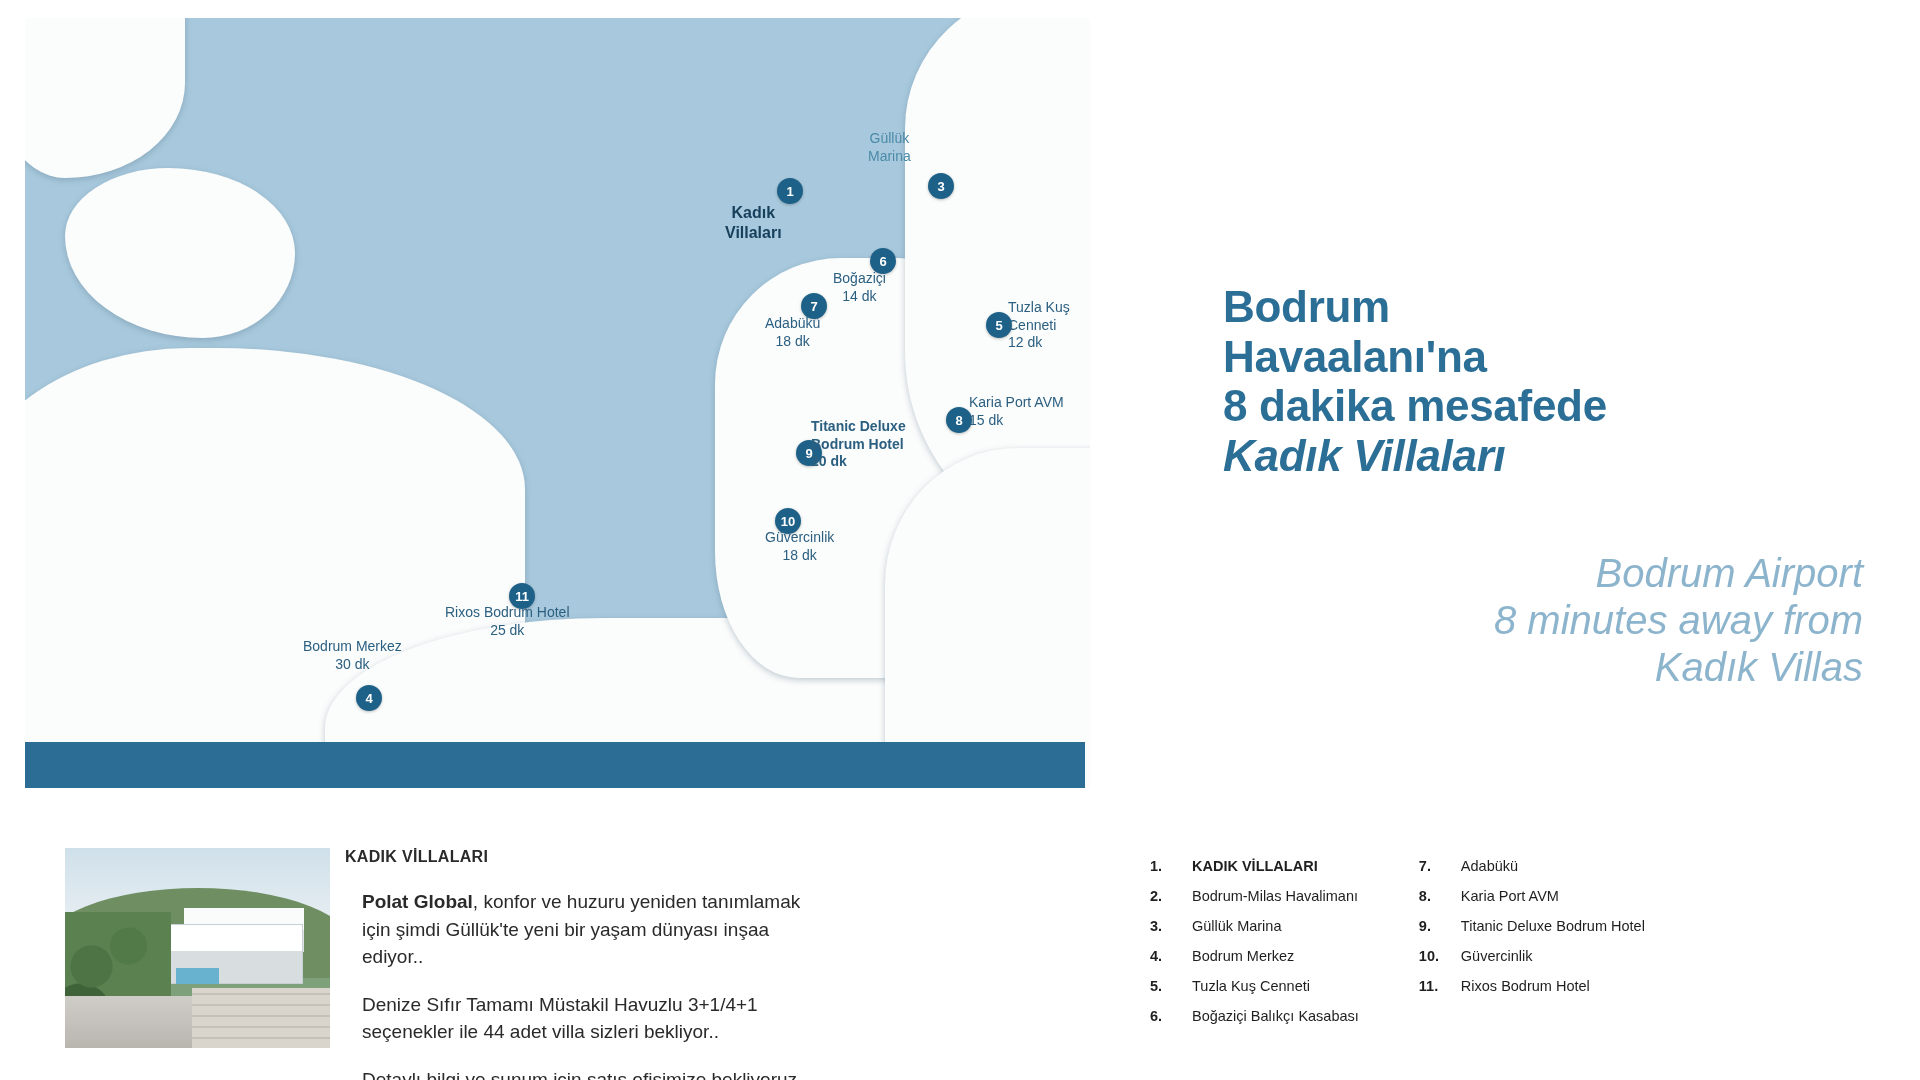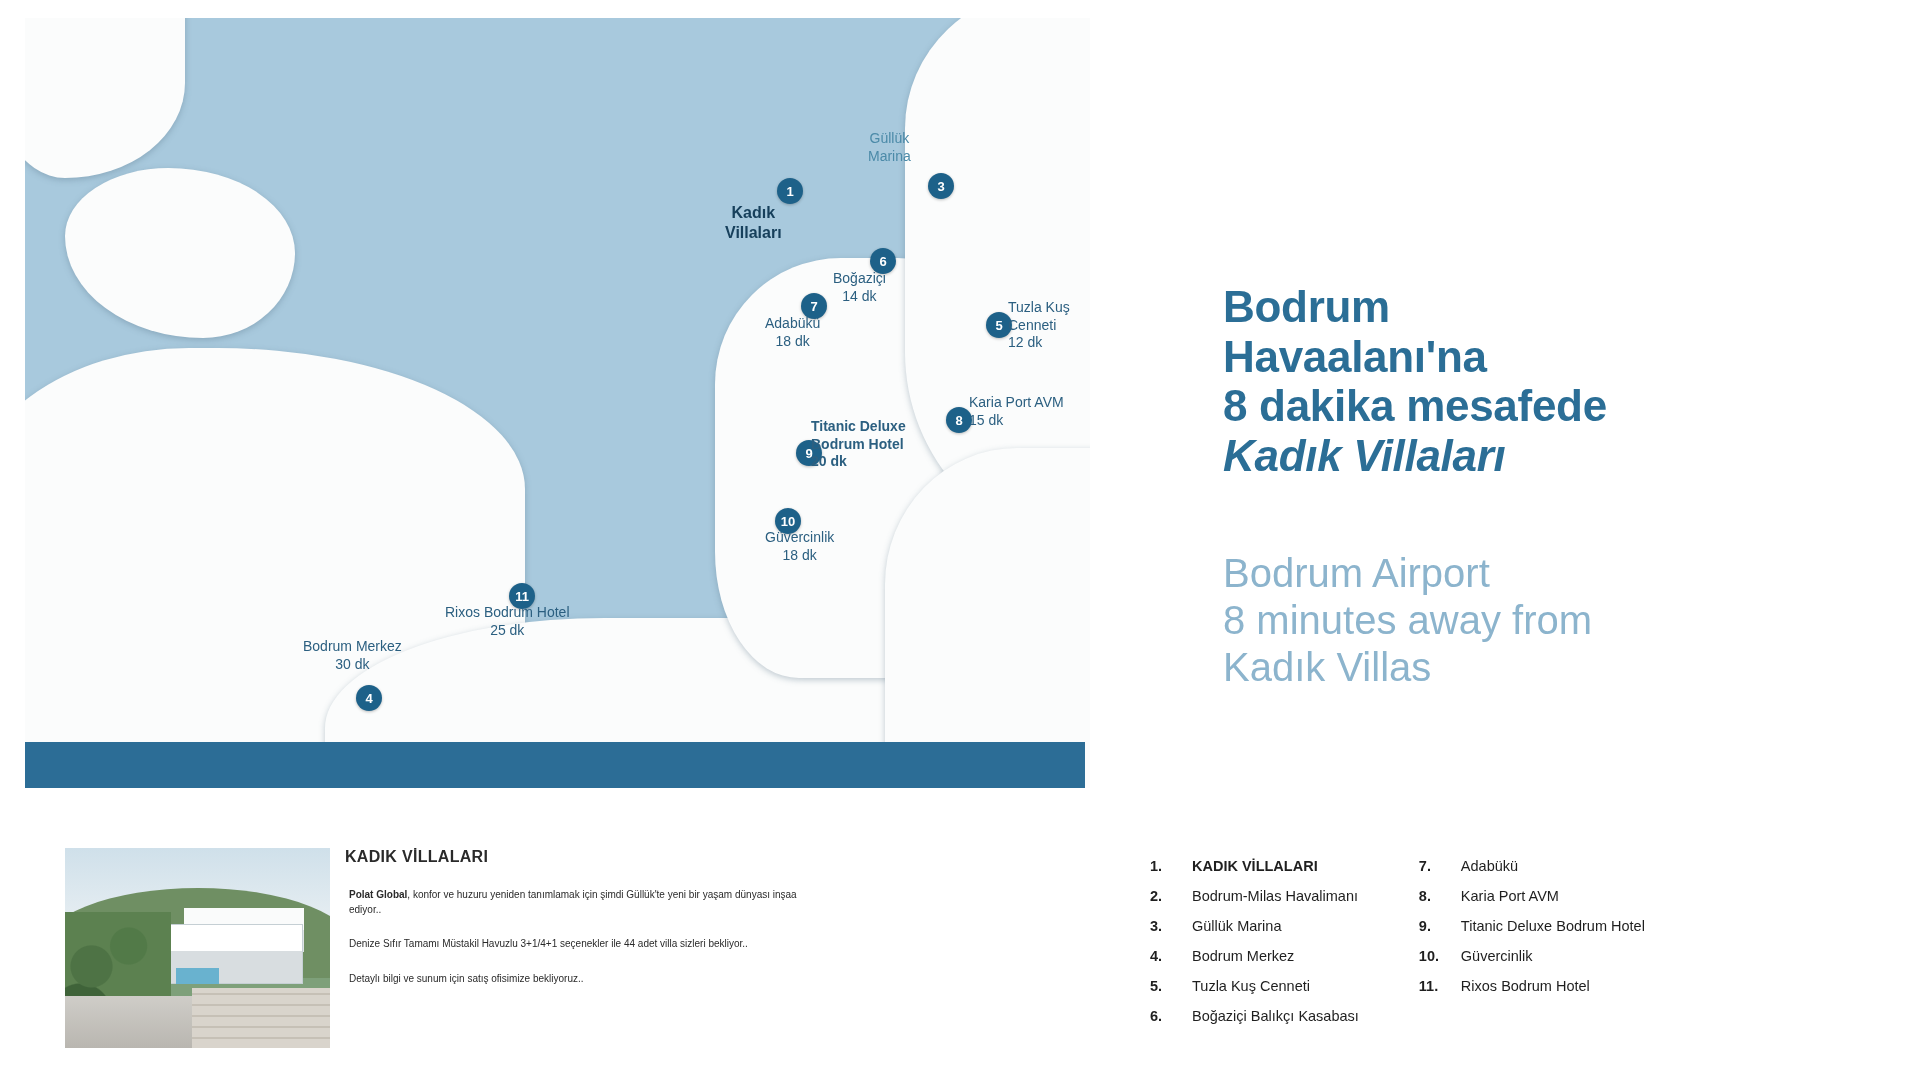--- a/index.html
+++ b/index.html
@@ -104,23 +104,24 @@
     letter-spacing: -0.3px;
   }
   .headline .line.italic {
     font-style: italic;
   }
   .subhead {
     position: absolute;
     right: 57px;
     top: 550px;
     width: 640px;
-    text-align: left;
+    text-align: right;
     color: #8cb4cd;
     font-size: 40px;
+    font-style: italic;
     line-height: 1.18;
   }
 
   
   .bottom {
     position: absolute;
     left: 0;
     top: 830px;
     width: 1548px;
     height: 250px;
@@ -180,22 +181,22 @@
     width: 480px;
     color: #2a2a2a;
   }
   .desc .title {
     font-weight: bold;
     font-size: 16px;
     letter-spacing: 0.3px;
     margin-bottom: 22px;
   }
   .desc p {
-    margin: 0 0 20px 4px;
-    font-size: 10px;
+    margin: 0 0 20px 17px;
+    font-size: 19px;
     line-height: 1.45;
   }
   .desc p b { font-weight: bold; }
 
   .legend {
     position: absolute;
     left: 1150px;
     top: 28px;
     width: 740px;
     display: flex;

